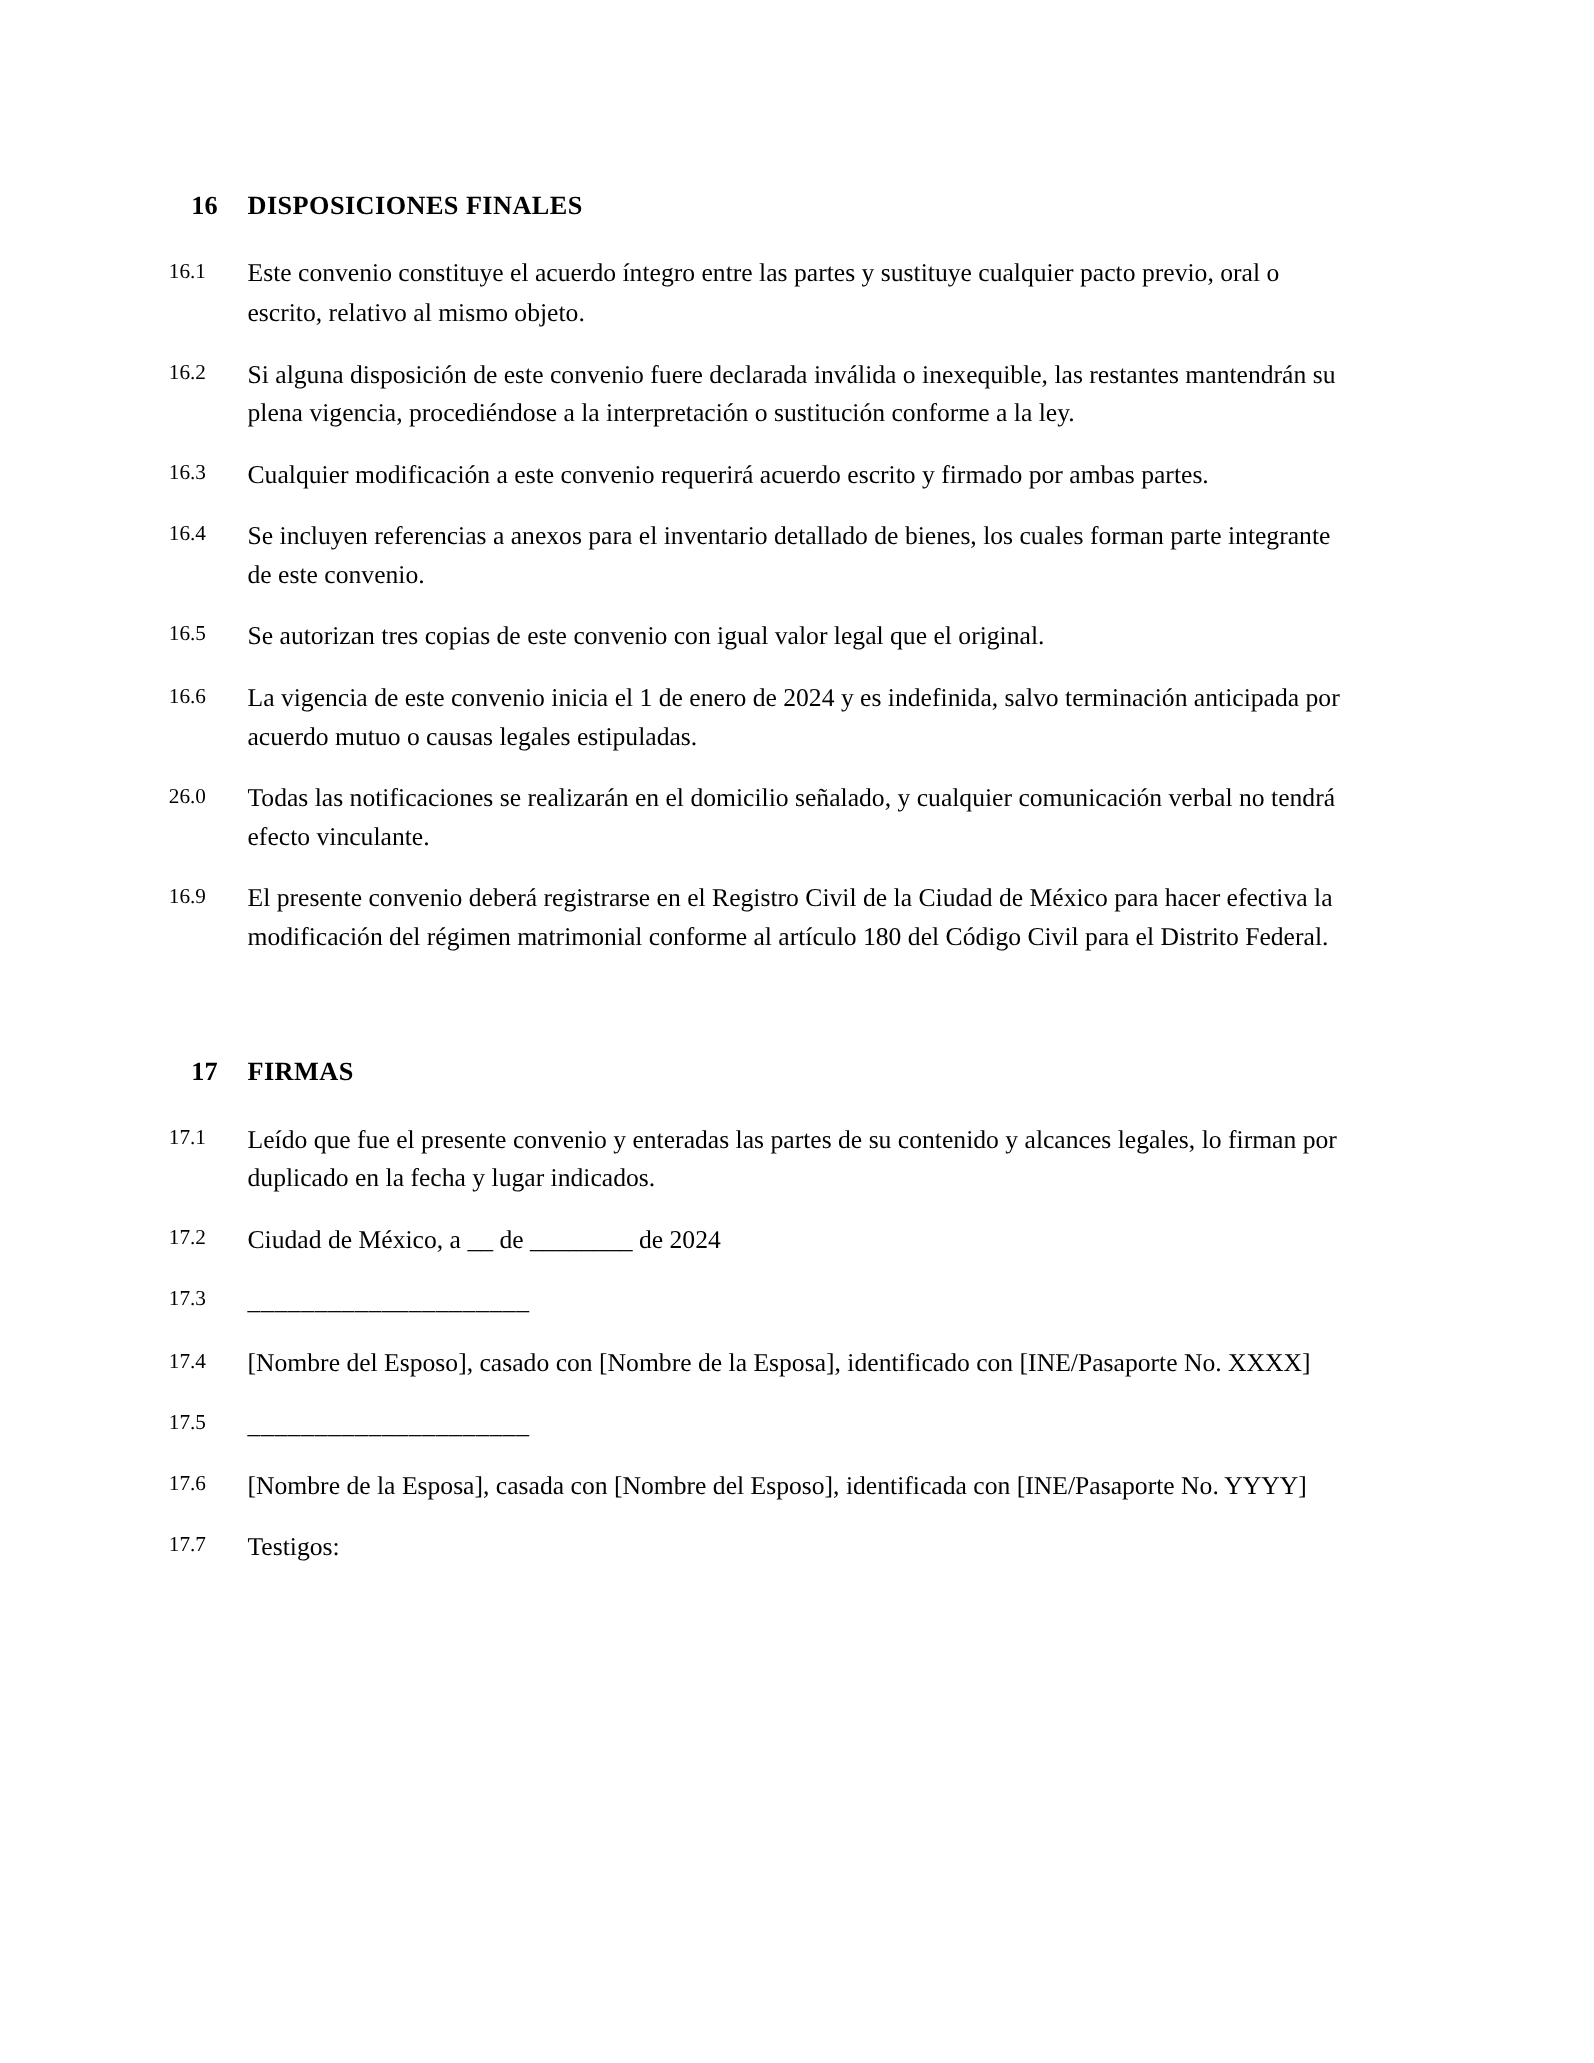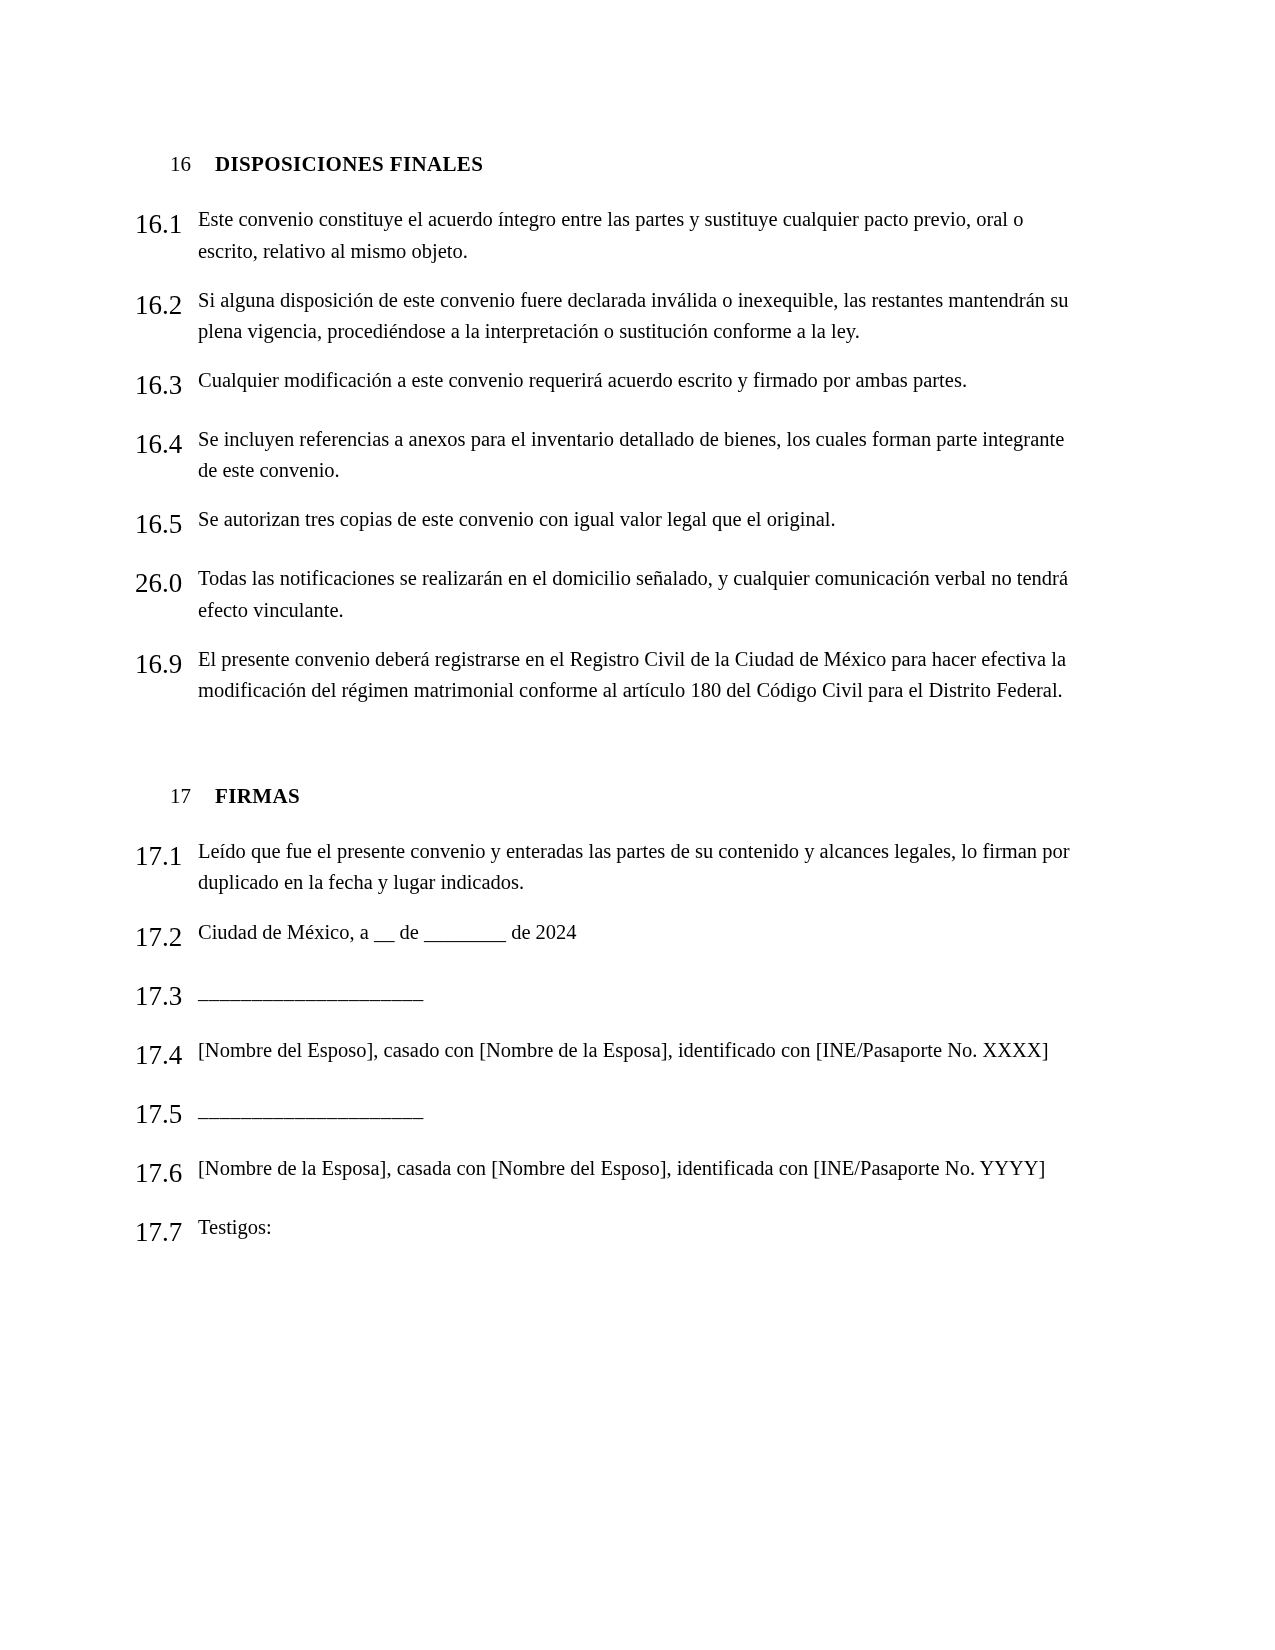--- a/index.html
+++ b/index.html
@@ -29,44 +29,43 @@
   
   .section-heading {
     display: flex;
     align-items: flex-start;
     margin: 0 0 26px 0;
     padding-left: 18px;
   }
   .section-heading .sec-num {
     flex: 0 0 auto;
     width: 45px;
-    font-weight: normal;
+    font-weight: bold;
     font-size: 21px;
     line-height: 1.35;
     letter-spacing: 0.1px;
-    margin-left: 17px;
   }
   .section-heading .sec-title {
     font-weight: bold;
     font-size: 21px;
     line-height: 1.35;
     letter-spacing: 0.35px;
     text-align: center;
   }
 
   
   .clause {
     display: flex;
     align-items: flex-start;
     margin: 0 0 18px 0;
   }
   .clause .num {
     flex: 0 0 auto;
     width: 63px;
-    font-size: 27px;
+    font-size: 17px;
     line-height: 1.52;
     white-space: nowrap;
   }
   .clause .txt {
     flex: 1 1 auto;
     font-size: 20.5px;
     line-height: 1.52;
     text-align: left;
     hyphens: none;
   }
@@ -111,20 +110,24 @@
     <div class="clause">
       <div class="num">16.4</div>
       <div class="txt">Se incluyen referencias a anexos para el inventario detallado de bienes, los cuales forman parte integrante de este convenio.</div>
     </div>
 
     <div class="clause">
       <div class="num">16.5</div>
       <div class="txt">Se autorizan tres copias de este convenio con igual valor legal que el original.</div>
     </div>
 
+    <div class="clause">
+      <div class="num">16.6</div>
+      <div class="txt">La vigencia de este convenio inicia el 1 de enero de 2024 y es indefinida, salvo terminación anticipada por acuerdo mutuo o causas legales estipuladas.</div>
+    </div>
 
 
     <div class="clause">
       <div class="num">26.0</div>
       <div class="txt">Todas las notificaciones se realizarán en el domicilio señalado, y cualquier comunicación verbal no tendrá efecto vinculante.</div>
     </div>
 
     <div class="clause">
       <div class="num">16.9</div>
       <div class="txt">El presente convenio deberá registrarse en el Registro Civil de la Ciudad de México para hacer efectiva la modificación del régimen matrimonial conforme al artículo 180 del Código Civil para el Distrito Federal.</div>

